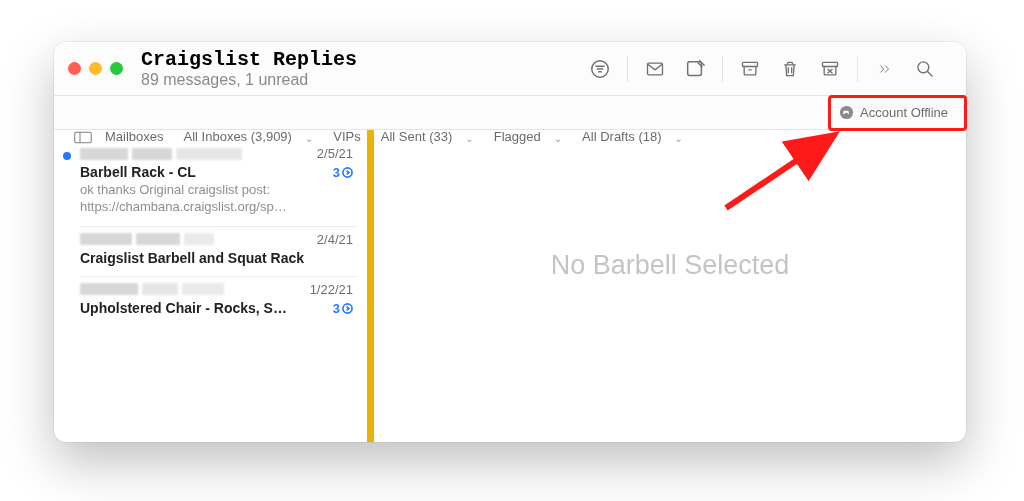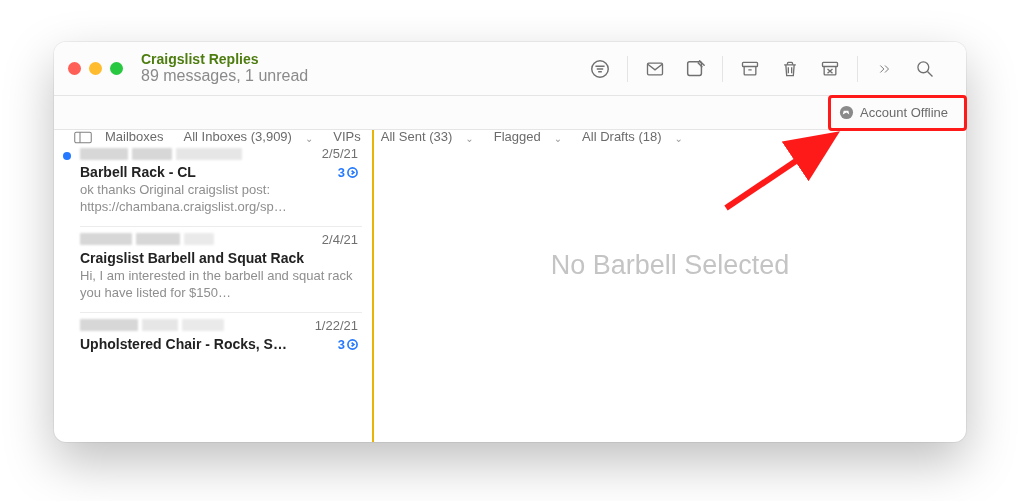--- a/index.html
+++ b/index.html
@@ -31,21 +31,21 @@
     padding: 0 14px;
     border-bottom: 1px solid #e5e5e5;
     background: #fcfcfc;
   }
   .traffic-lights { display: flex; gap: 8px; margin-right: 18px; }
   .tl { width: 13px; height: 13px; border-radius: 50%; }
   .tl.red { background: #ff5f57; }
   .tl.yellow { background: #febc2e; }
   .tl.green { background: #28c840; }
   .title-block { display: flex; flex-direction: column; line-height: 1.15; }
-  .title-main { font-weight: 700; font-size: 14px; color: #4d7c0f; }
+  .title-main { font-weight: 700; font-size: 20px; color: #000000; font-family: Liberation Mono, monospace; }
   .title-sub { font-size: 16px; color: #8a8a8a; }
   .toolbar { display: flex; align-items: center; margin-left: auto; gap: 0; }
   .tool-group { display: flex; align-items: center; gap: 18px; padding: 0 16px; }
   .tool-sep { width: 1px; height: 26px; background: #e4e4e4; }
   .tool-btn { width: 22px; height: 22px; display: flex; align-items: center; justify-content: center; cursor: pointer; }
   .tool-btn svg { stroke: #707070; fill: none; stroke-width: 1.6; }
   .favorites {
     display: flex;
     align-items: center;
     height: 34px;
@@ -70,21 +70,21 @@
   .status-pill svg { fill: #8a8a8a; }
   .highlight-box {
     position: absolute;
     border: 3px solid #ff1a1a;
     border-radius: 4px;
     pointer-events: none;
   }
   .content { display: flex; flex: 1; overflow: hidden; }
   .msg-list {
     width: 320px;
-    border-right: 2px solid #eab308;
+    border-right: 7px solid #eab308;
     overflow-y: auto;
     padding-top: 10px;
   }
   .msg-item {
     padding: 6px 14px 10px 26px;
     position: relative;
     cursor: pointer;
   }
   .msg-item + .msg-item::before {
     content: "";
@@ -294,21 +294,20 @@
           <div class="sender-redacted">
             <div class="rblock" style="width:52px"></div>
             <div class="rblock" style="width:44px"></div>
             <div class="rblock" style="width:30px;opacity:.5"></div>
           </div>
           <div class="msg-date">2/4/21</div>
         </div>
         <div class="msg-subject">
           <span class="subj-text">Craigslist Barbell and Squat Rack</span>
         </div>
-        <div class="msg-preview">Hi, I am interested in the barbell and squat rack you have listed for $150…</div>
       </div>
 
       <div class="msg-item">
         <div class="msg-row1">
           <div class="sender-redacted">
             <div class="rblock" style="width:58px"></div>
             <div class="rblock" style="width:36px;opacity:.6"></div>
             <div class="rblock" style="width:42px;opacity:.5"></div>
           </div>
           <div class="msg-date">1/22/21</div>

